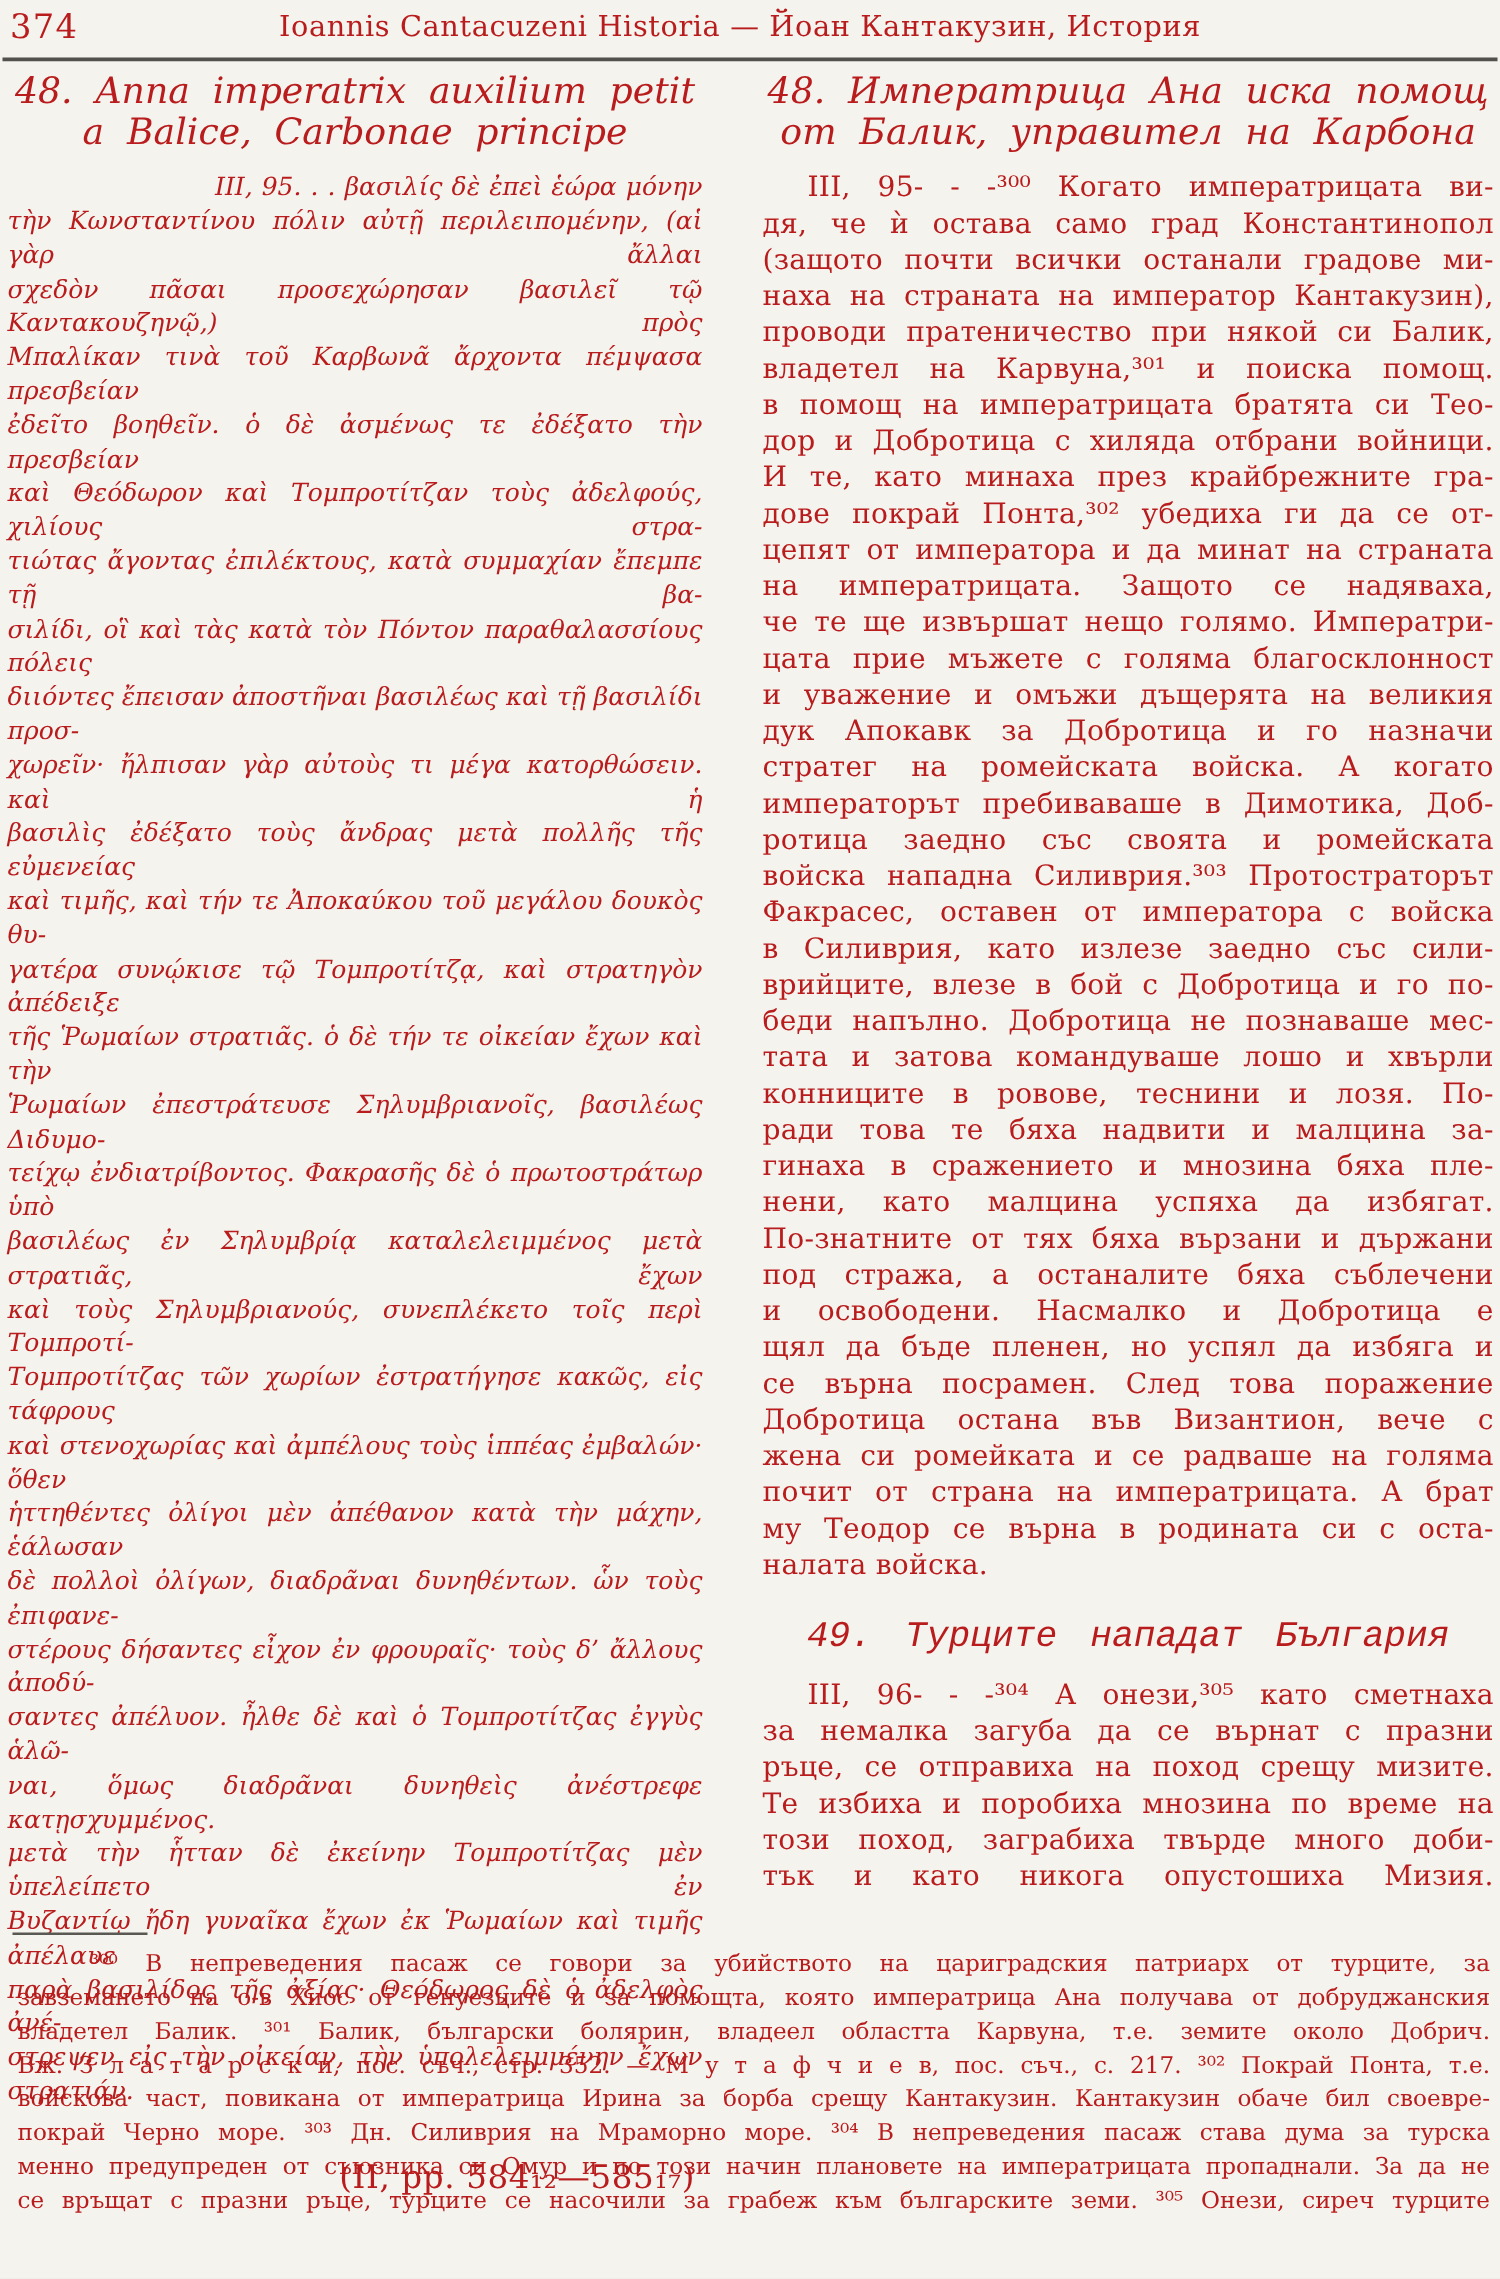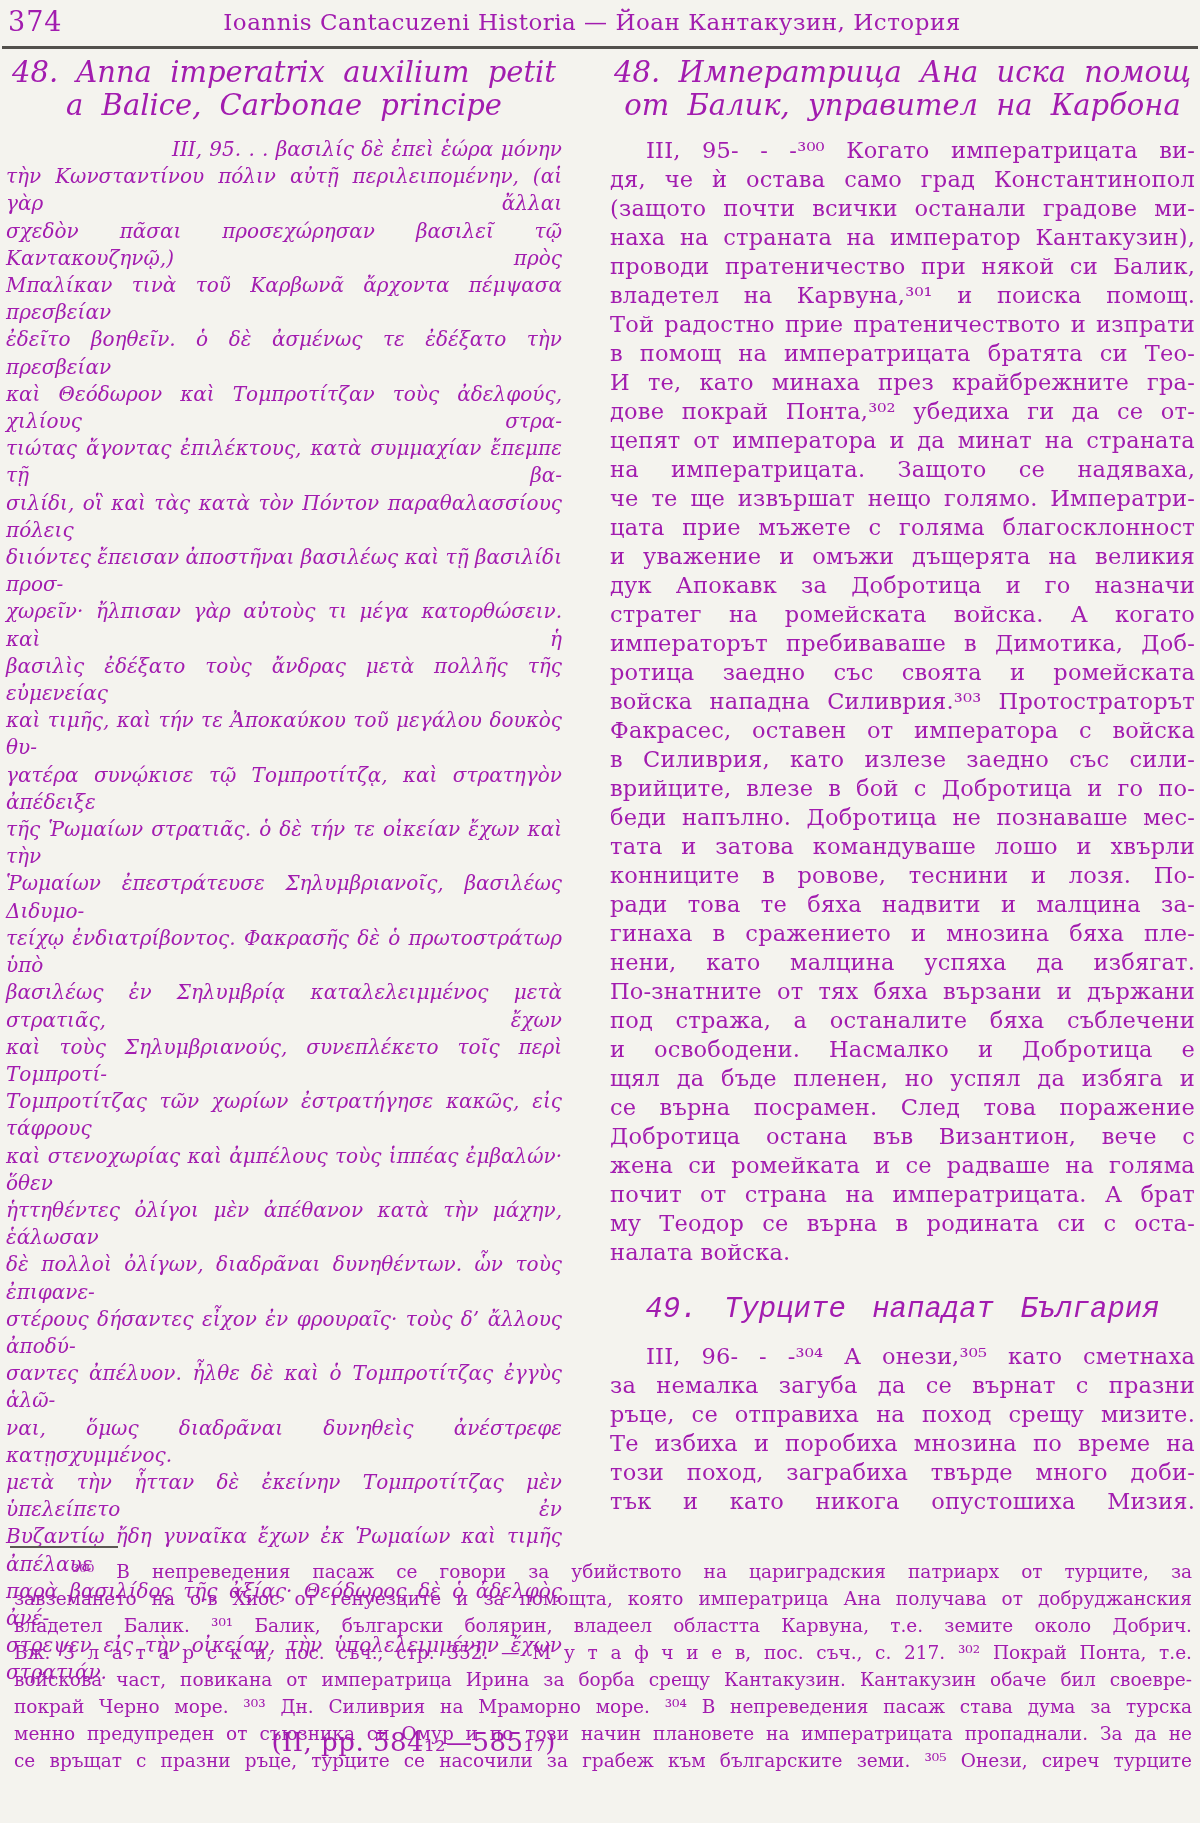--- a/index.html
+++ b/index.html
@@ -1,21 +1,21 @@
 <!DOCTYPE html>
 <html><head>
 <meta charset="utf-8">
 <style>
   html,body{margin:0;padding:0;background:#e8e6e0;}
   .page{
     position:relative;
     width:1200px;height:1823px;
     margin:0 auto;
     background:#f4f3ee;
-    color:#a21caf;
+    color:#b91c1c;
     font-family:"DejaVu Serif", serif;
     overflow:hidden;
   }
   .page-header{position:absolute;top:6px;left:0;width:100%;height:36px;}
   .page-number{
     position:absolute;left:8px;top:0;
     font-size:27px;letter-spacing:1px;
   }
   .running-title{
     position:absolute;left:0;right:16px;top:3px;
@@ -135,22 +135,22 @@
       <div>48. Императрица Ана иска помощ</div>
       <div>от Балик, управител на Карбона</div>
     </div>
     <div class="para bulgarian indent-first">
         <div class="line">III, 95- - -³⁰⁰ Когато императрицата ви-</div>
         <div class="line">дя, че ѝ остава само град Константинопол</div>
         <div class="line">(защото почти всички останали градове ми-</div>
         <div class="line">наха на страната на император Кантакузин),</div>
         <div class="line">проводи пратеничество при някой си Балик,</div>
         <div class="line">владетел на Карвуна,³⁰¹ и поиска помощ.</div>
-        <div class="line">Той радостно прие пратеничеството и изпрати</div>
         <div class="line">в помощ на императрицата братята си Тео-</div>
+        <div class="line">дор и Добротица с хиляда отбрани войници.</div>
         <div class="line">И те, като минаха през крайбрежните гра-</div>
         <div class="line">дове покрай Понта,³⁰² убедиха ги да се от-</div>
         <div class="line">цепят от императора и да минат на страната</div>
         <div class="line">на императрицата. Защото се надяваха,</div>
         <div class="line">че те ще извършат нещо голямо. Императри-</div>
         <div class="line">цата прие мъжете с голяма благосклонност</div>
         <div class="line">и уважение и омъжи дъщерята на великия</div>
         <div class="line">дук Апокавк за Добротица и го назначи</div>
         <div class="line">стратег на ромейската войска. А когато</div>
         <div class="line">императорът пребиваваше в Димотика, Доб-</div>

